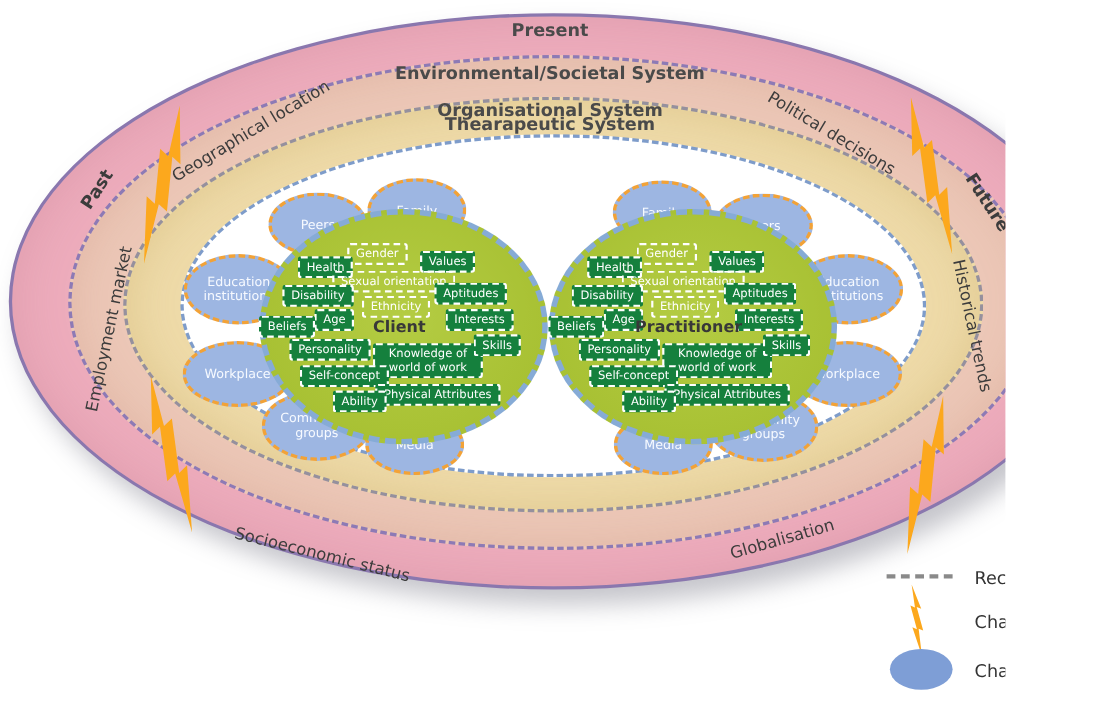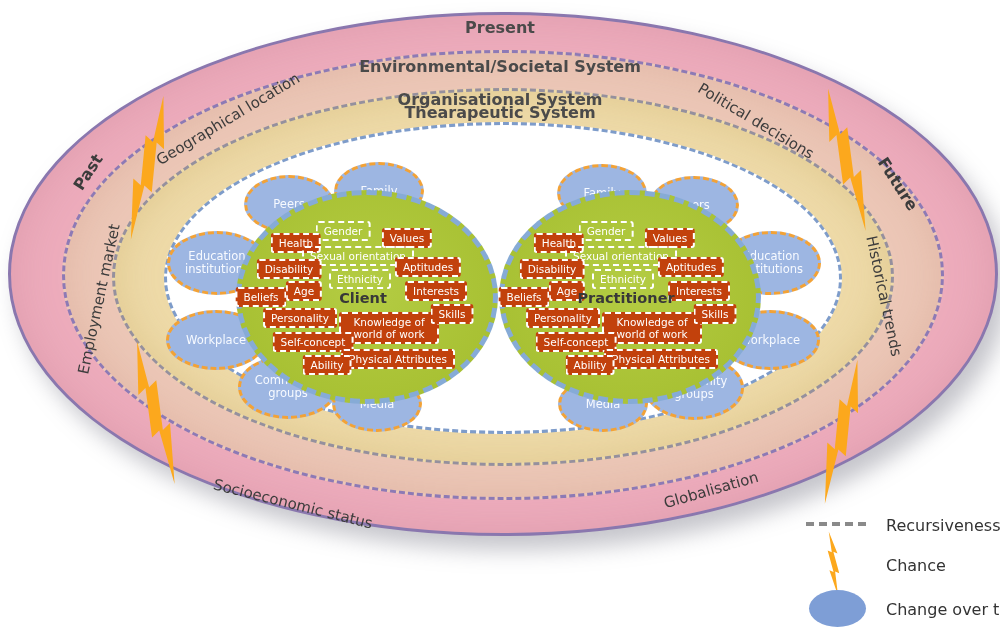--- a/index.html
+++ b/index.html
@@ -1,17 +1,17 @@
 <!DOCTYPE html>
 <html><head>
 <meta charset="utf-8">
 <style>
   html,body { margin:0; padding:0; background:#ffffff; }
   .stage {
-    position:relative; width:1000px; height:643px; overflow:hidden;
+    position:relative; width:914px; height:643px; overflow:hidden;
     font-family:"DejaVu Sans","Liberation Sans",sans-serif; background:#fff;
   }
   .ring { position:absolute; border-radius:50%; }
   .ring-outer {
     left:8px; top:12px; width:984px; height:518px;
     background:#edacbc; border:3px solid #8a77ae;
     box-shadow: 10px 14px 22px rgba(110,110,125,.40), inset 0 0 45px rgba(175,95,120,.22);
   }
   .ring-2 {
     left:62px; top:50px; width:876px; height:444px;
@@ -45,21 +45,21 @@
   }
   .blob-group { position:absolute; top:160px; width:264px; height:260px; }
   .blob {
     position:absolute; left:6px; top:30px; width:252px; height:204px;
     border-radius:50%;
     background:radial-gradient(ellipse at 50% 45%, #b4cc43 0%, #a7c032 80%);
     border:5px dashed #86abd6;
   }
   .ab {
     position:absolute; transform:translate(-50%,-50%);
-    background:#c2410c; border:2px dashed #ffffff; border-radius:3px;
+    background:#15803d; border:2px dashed #ffffff; border-radius:3px;
     color:#ffffff; font-size:10.5px; line-height:1.15;
     padding:2px 6px; white-space:nowrap; text-align:center;
   }
   .ab.open { background:transparent; }
   .ab.wide { white-space:normal; width:88px; padding:2px 4px; }
   .ind-name {
     position:absolute; left:133px; top:138px; transform:translate(-50%,-50%);
     font-weight:bold; font-size:14.5px; color:#383838; white-space:nowrap;
   }
   

